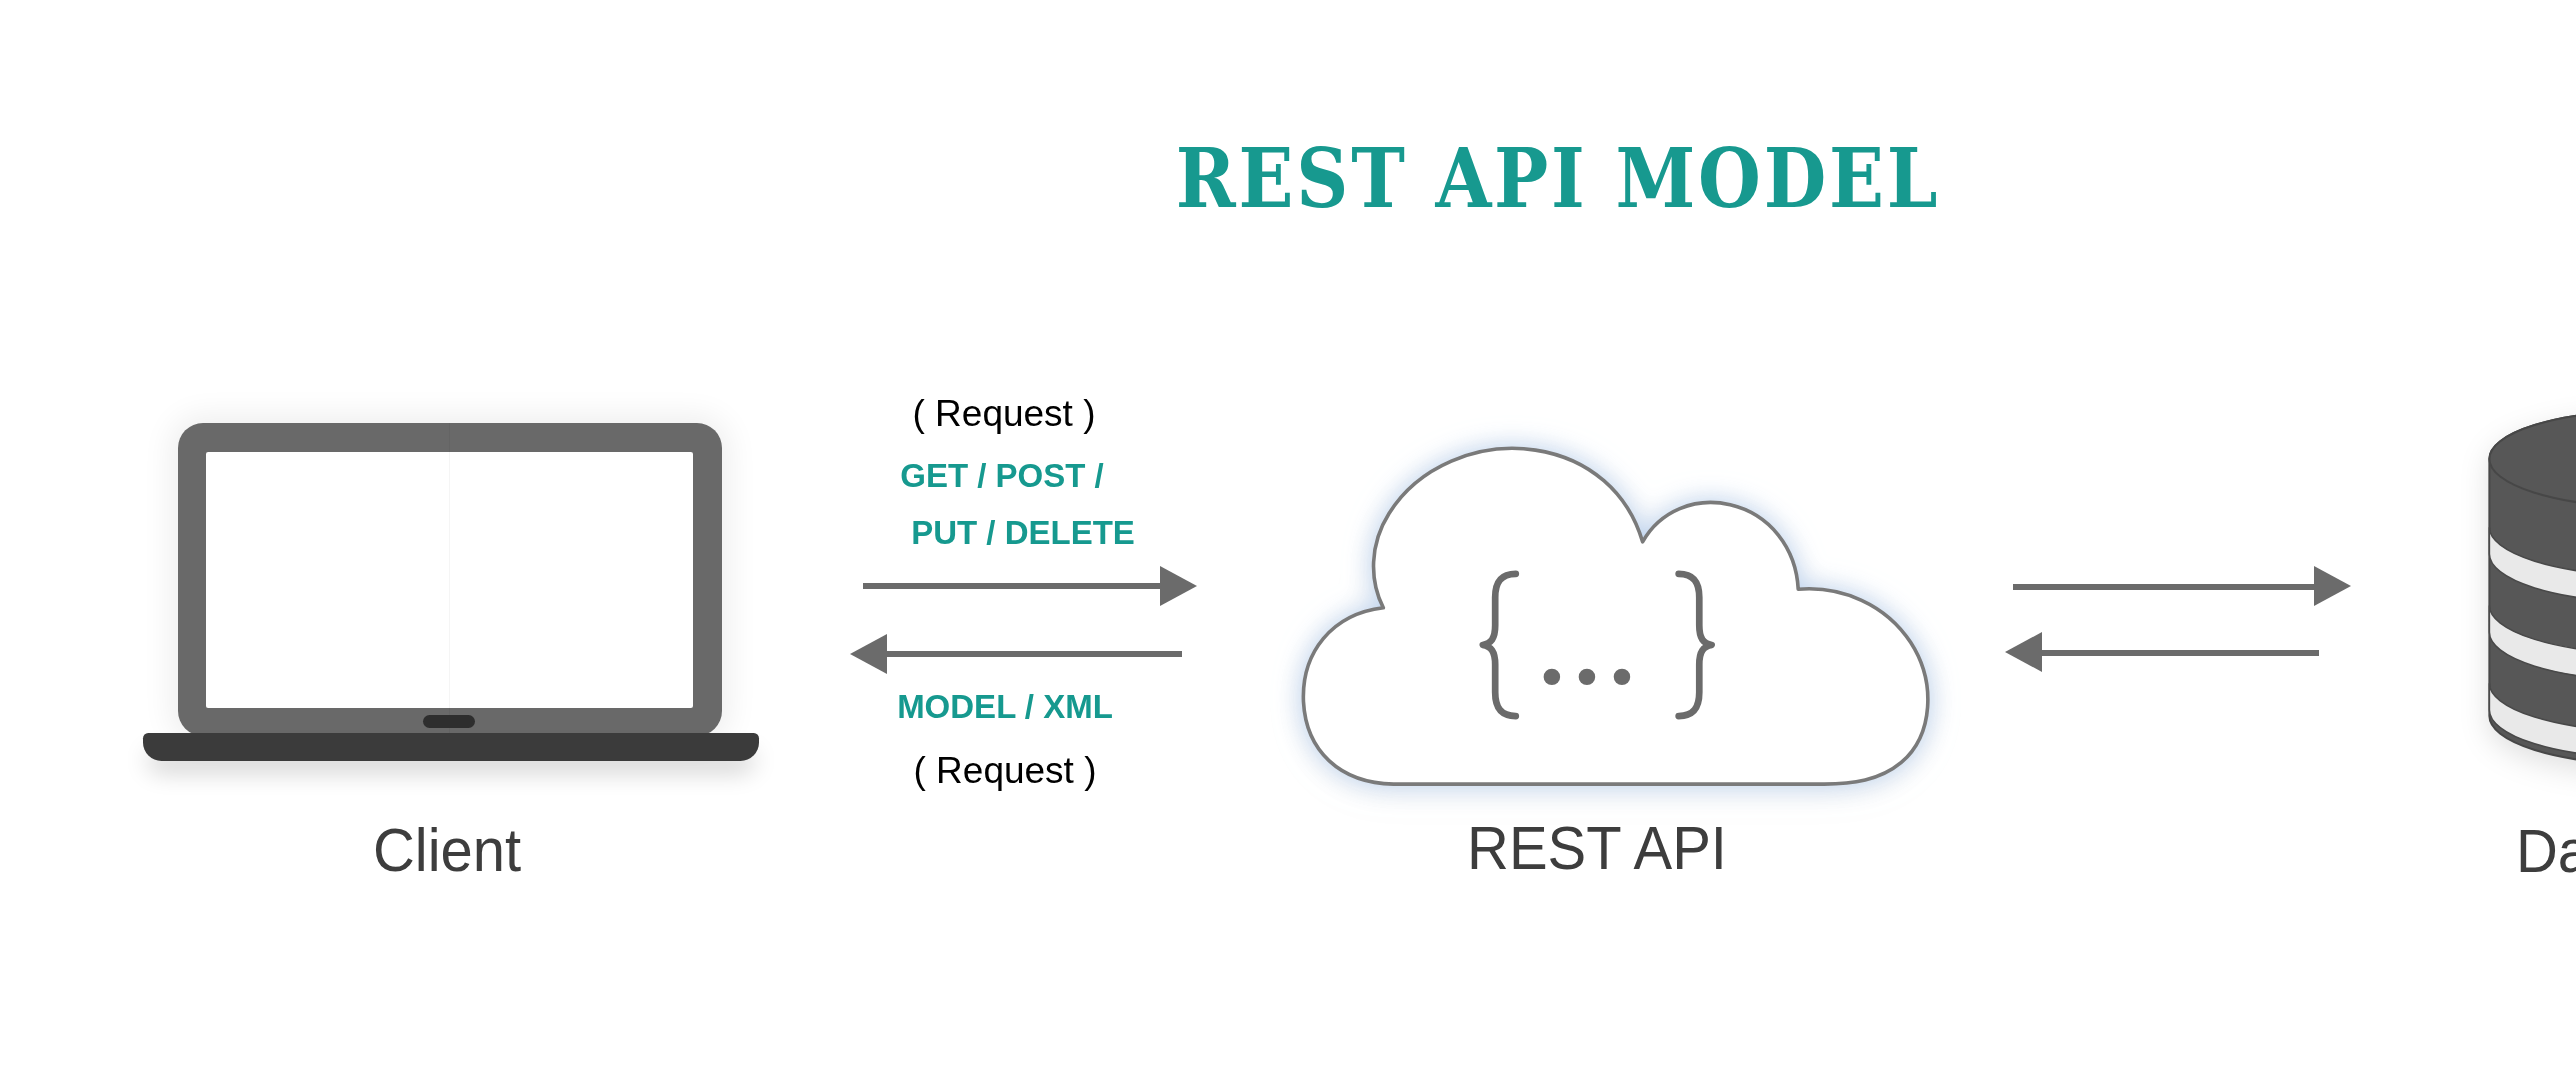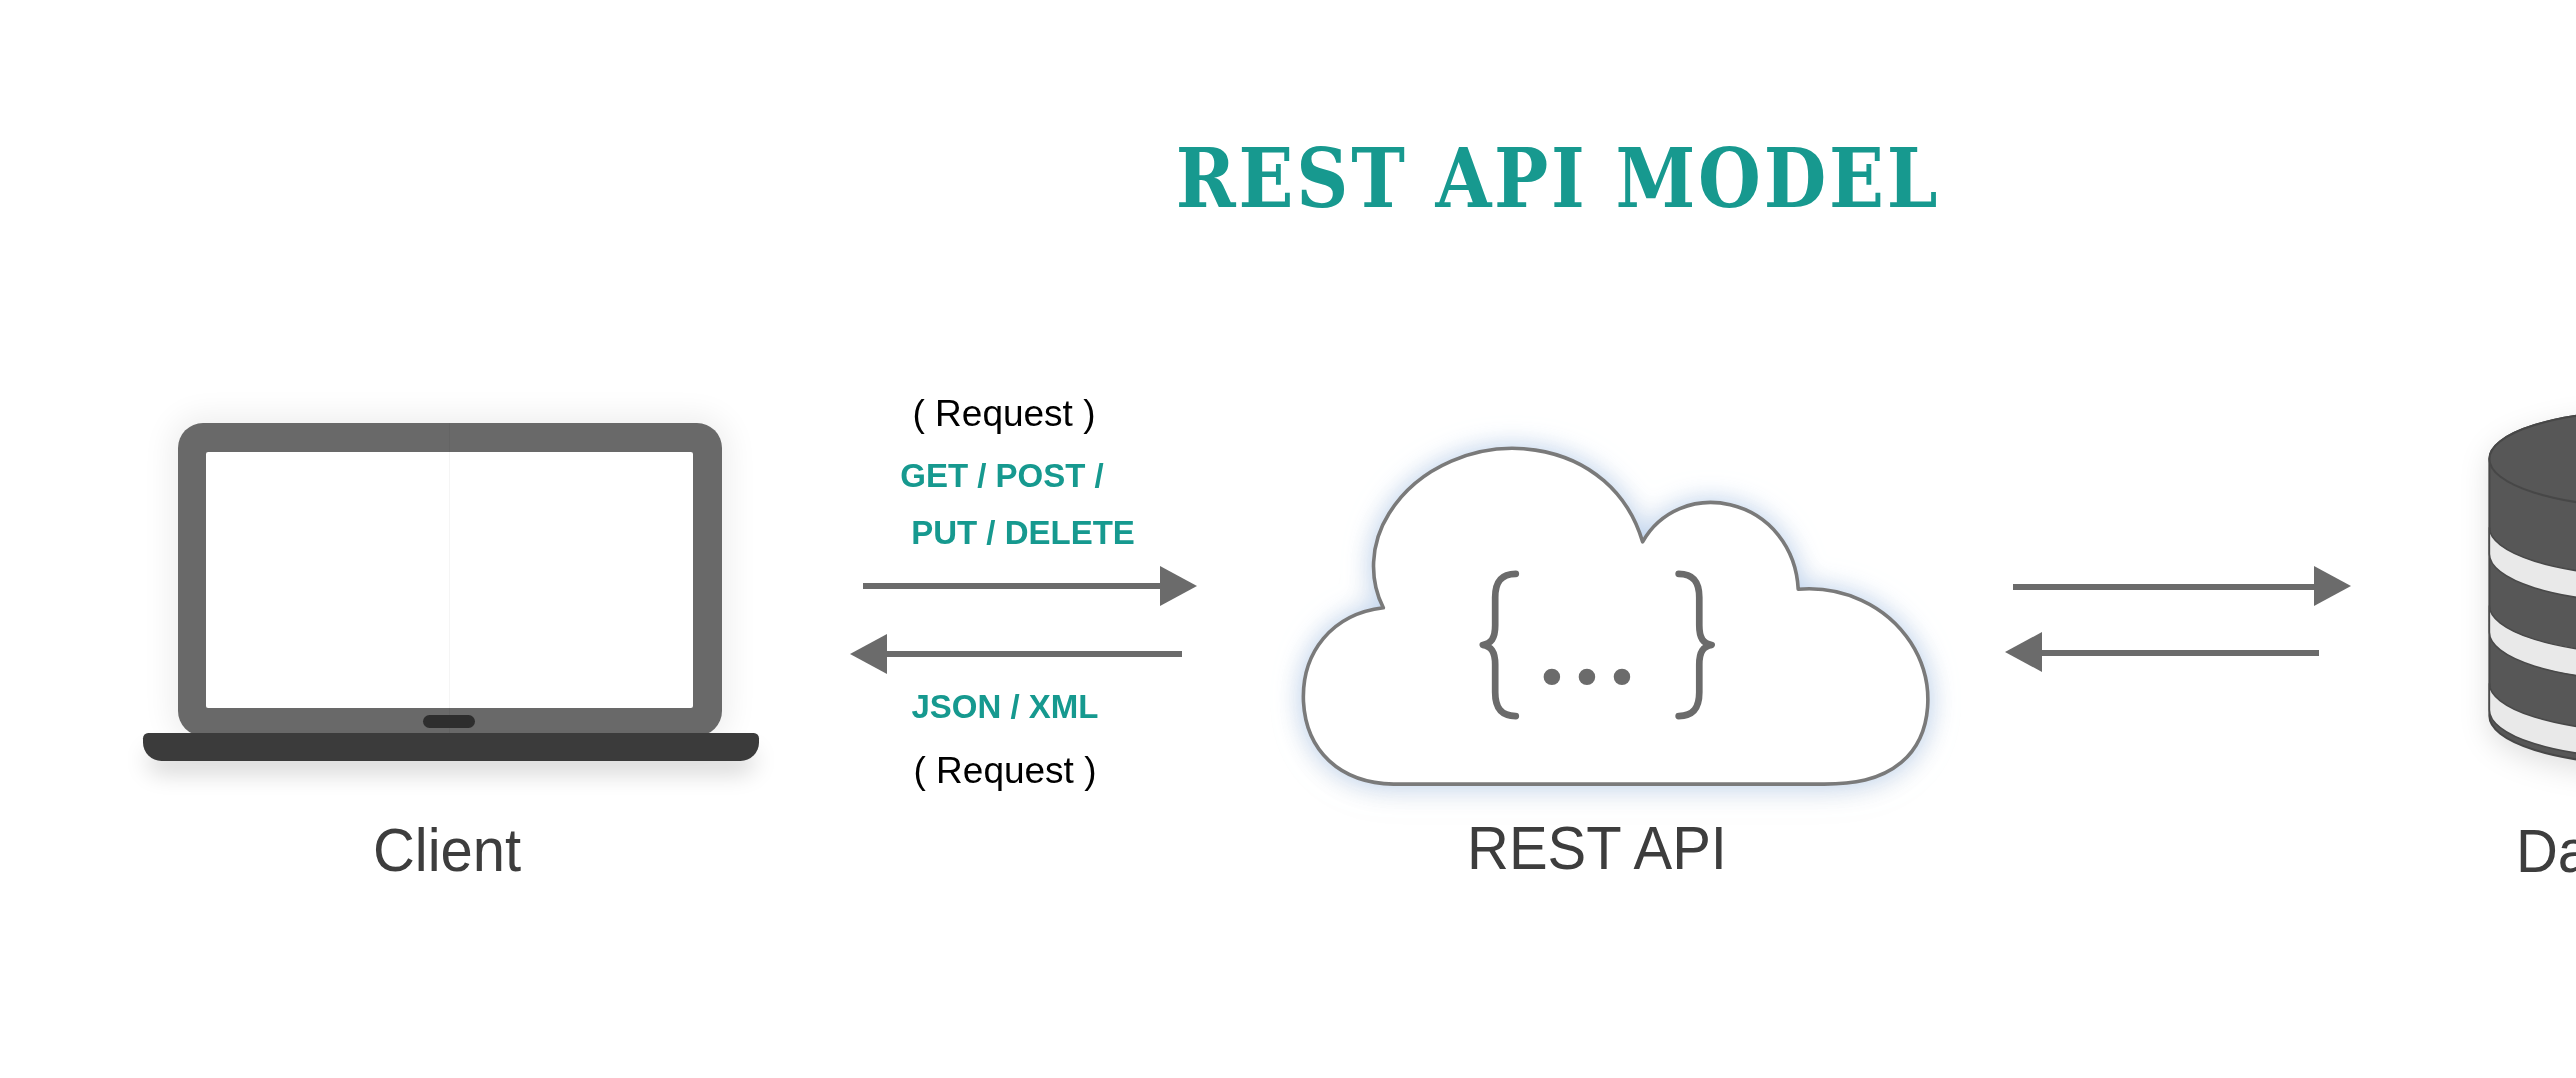--- a/index.html
+++ b/index.html
@@ -154,21 +154,21 @@
   <div class="node-label label-client">Client</div>
 
   <div class="annot annot-request">( Request )</div>
   <div class="methods methods-1">GET / POST /</div>
   <div class="methods methods-2">PUT / DELETE</div>
   <div class="arrow-shaft req-shaft"></div>
   <div class="arrow-head to-right req-head"></div>
 
   <div class="arrow-head to-left res-head"></div>
   <div class="arrow-shaft res-shaft"></div>
-  <div class="methods formats">JSON / XML</div>
+  <div class="methods formats">MODEL / XML</div>
   <div class="annot annot-response">( Request )</div>
 
   <svg class="cloud-svg" width="670" height="394" viewBox="0 0 1300 760">
     <path d="M 205 710
              C 100 708 35 645 30 550
              C 26 455 85 380 185 368
              C 158 315 158 245 196 185
              C 252 95 368 45 480 62
              C 585 78 660 145 688 240
              C 722 180 790 152 858 168

